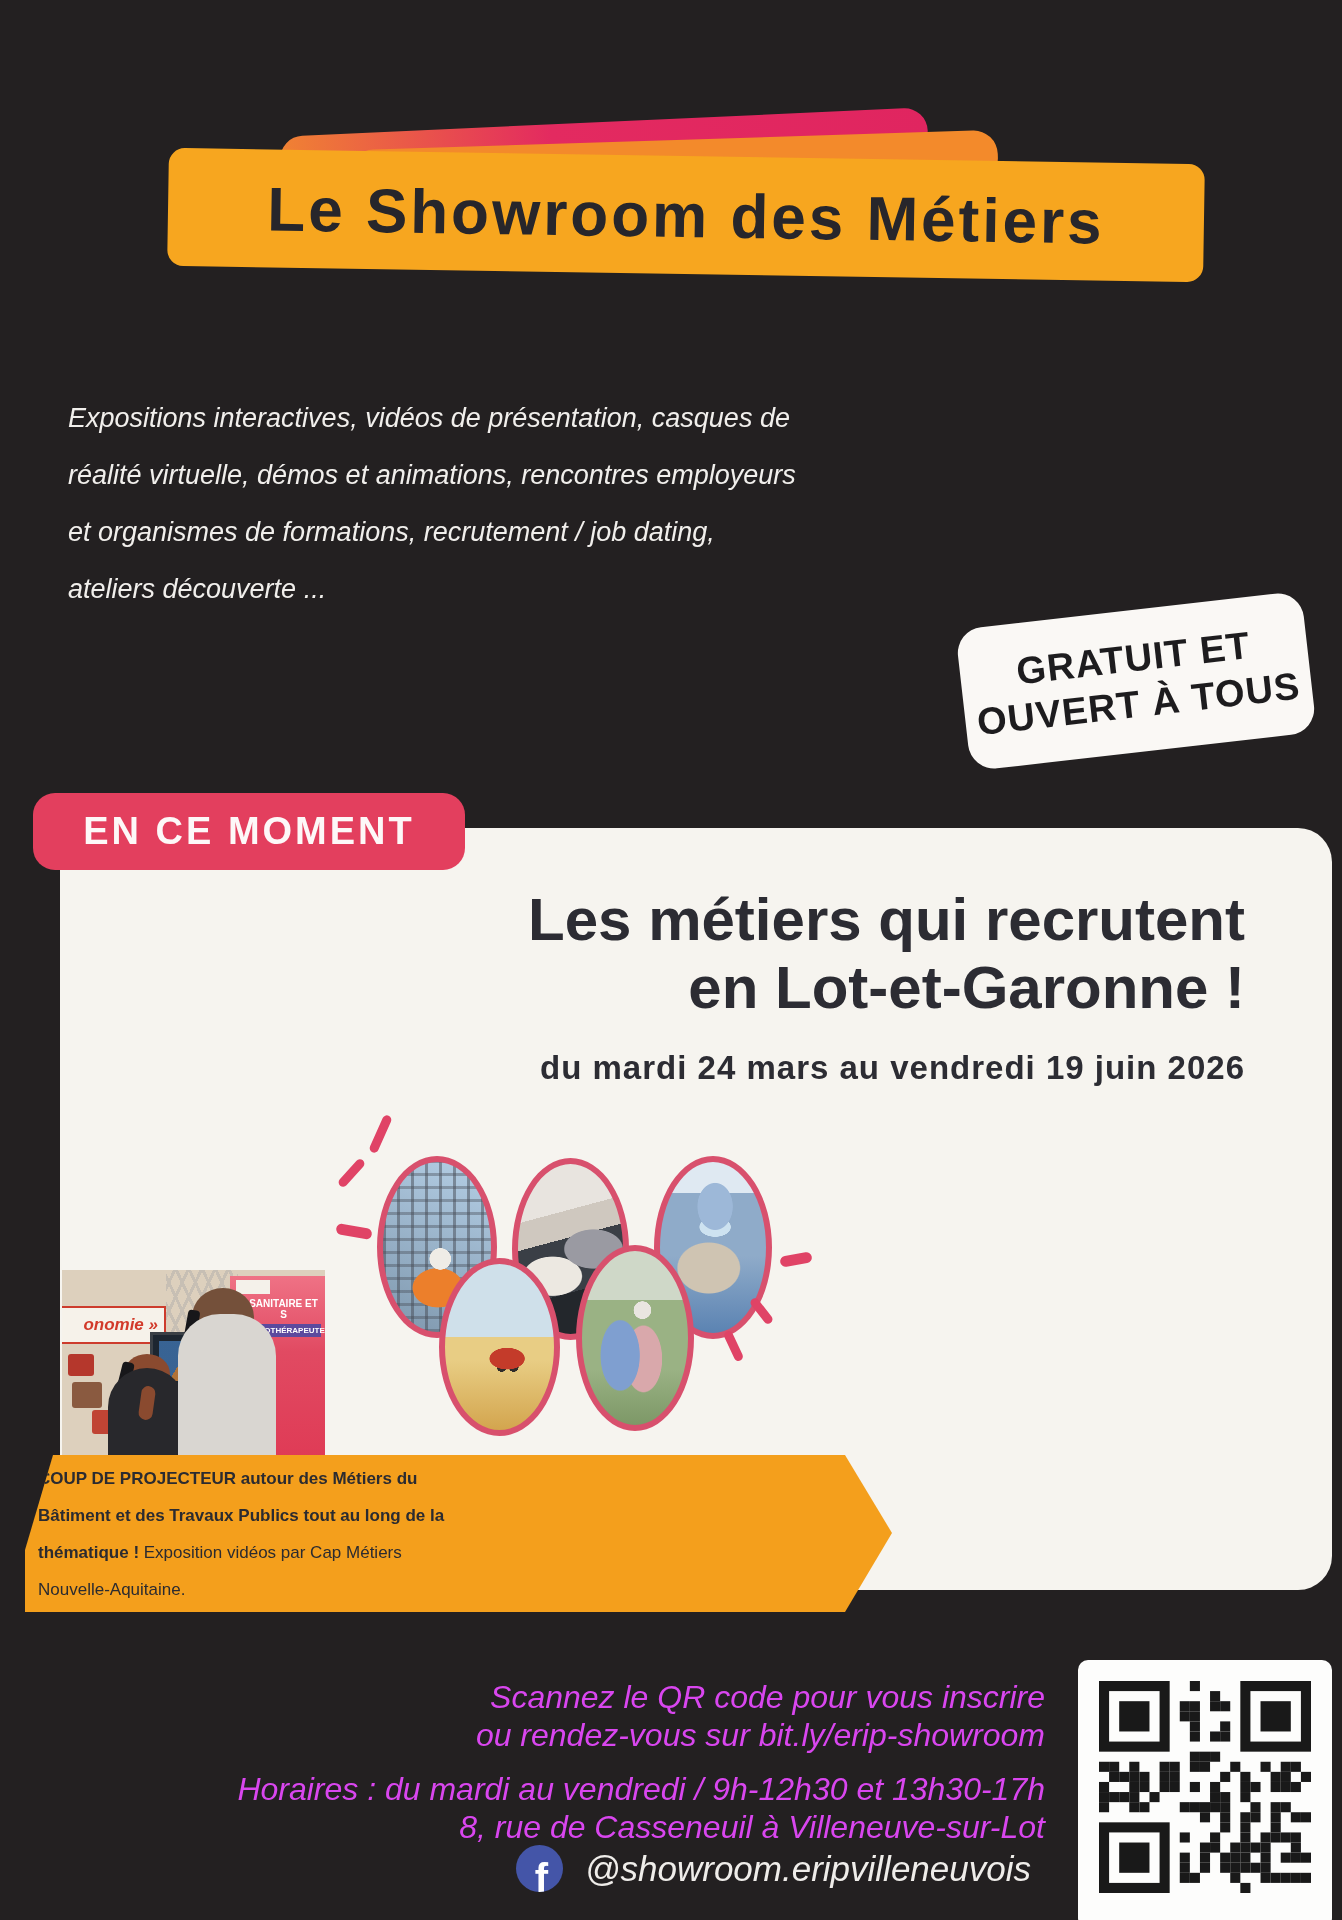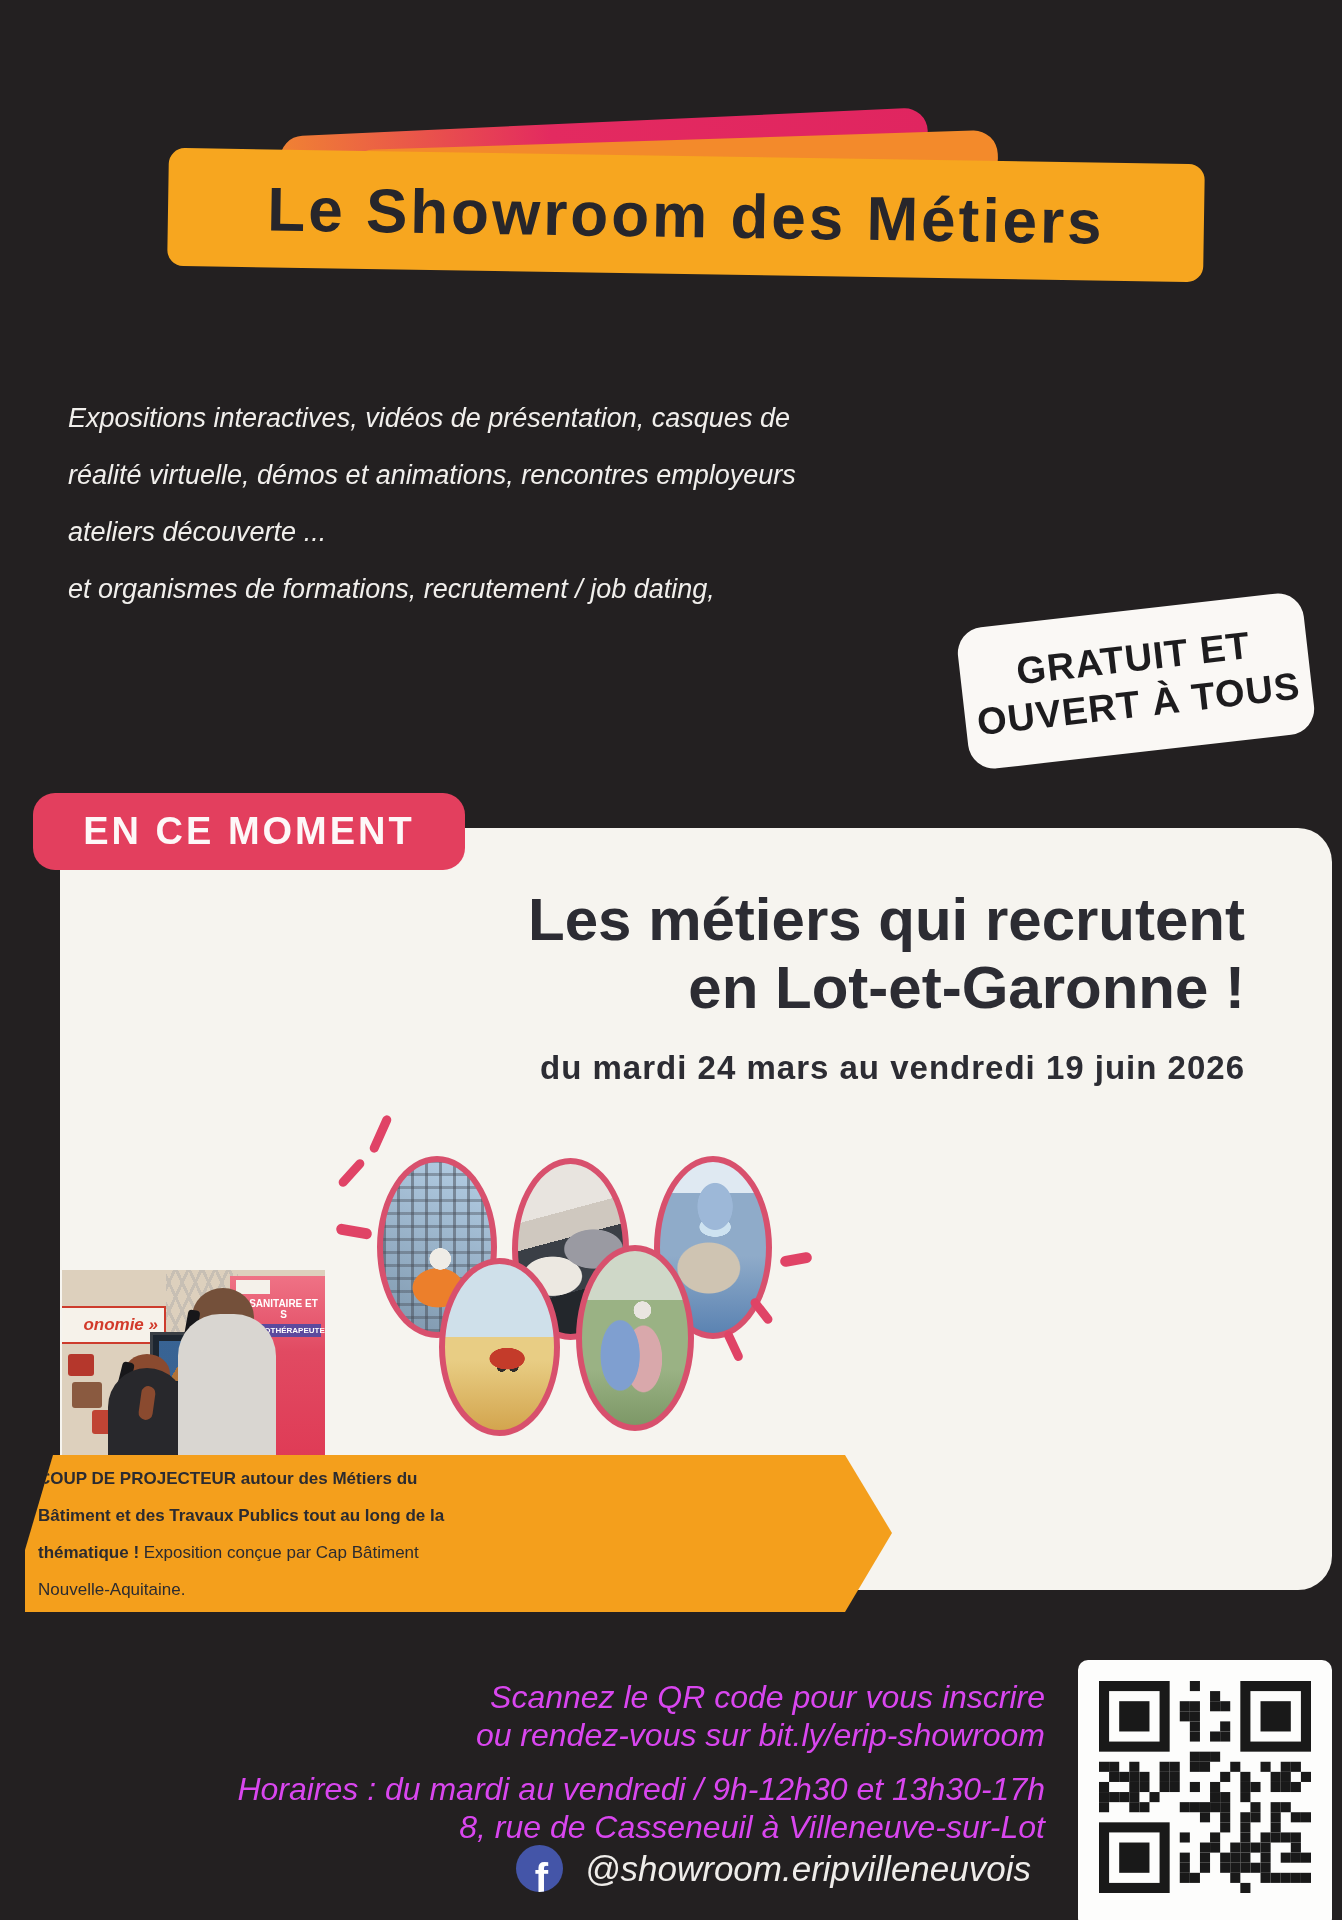--- a/index.html
+++ b/index.html
@@ -114,22 +114,22 @@
 
   <div class="abs ribbon ribbon-magenta"></div>
   <div class="abs ribbon ribbon-orange"></div>
   <div class="abs brand-banner">
     <span class="brand-title">Le Showroom des Métiers</span>
   </div>
 
   <div class="abs intro">
     <div>Expositions interactives, vidéos de présentation, casques de</div>
     <div>réalité virtuelle, démos et animations, rencontres employeurs</div>
+    <div>et organismes de formations, recrutement / job dating,</div>
     <div>ateliers découverte ...</div>
-    <div>et organismes de formations, recrutement / job dating,</div>
   </div>
 
   <div class="abs free-badge">
     <span>GRATUIT ET</span>
     <span>OUVERT À TOUS</span>
   </div>
 
   <div class="abs now-badge">
     <span>EN CE MOMENT</span>
   </div>
@@ -177,21 +177,21 @@
     <div class="abs pony"></div>
     <div class="abs hair-right"></div>
     <div class="abs headset" style="left:124px;top:40px;width:12px;height:30px;transform:rotate(10deg);"></div>
     <div class="abs person p-right"></div>
   </div>
 
   <div class="abs spotlight">
     <div class="spot-text">
       <div><span class="w8">COUP DE PROJECTEUR</span><span class="w7"> autour des Métiers du</span></div>
       <div><span class="w7">Bâtiment et des Travaux Publics tout au long de la</span><span class="w7"></span></div>
-      <div><span class="w8">thématique !</span><span class="w5"> Exposition conçue par Cap Bâtiment</span></div>
+      <div><span class="w8">thématique !</span><span class="w5"> Exposition vidéos par Cap Métiers</span></div>
       <div><span class="w5">Nouvelle-Aquitaine.</span></div>
     </div>
   </div>
 
   <div class="abs footer-block">
     <div>Scannez le QR code pour vous inscrire</div>
     <div>ou rendez-vous sur bit.ly/erip-showroom</div>
     <div class="footer-gap"></div>
     <div>Horaires : du mardi au vendredi / 9h-12h30 et 13h30-17h</div>
     <div>8, rue de Casseneuil à Villeneuve-sur-Lot</div>

